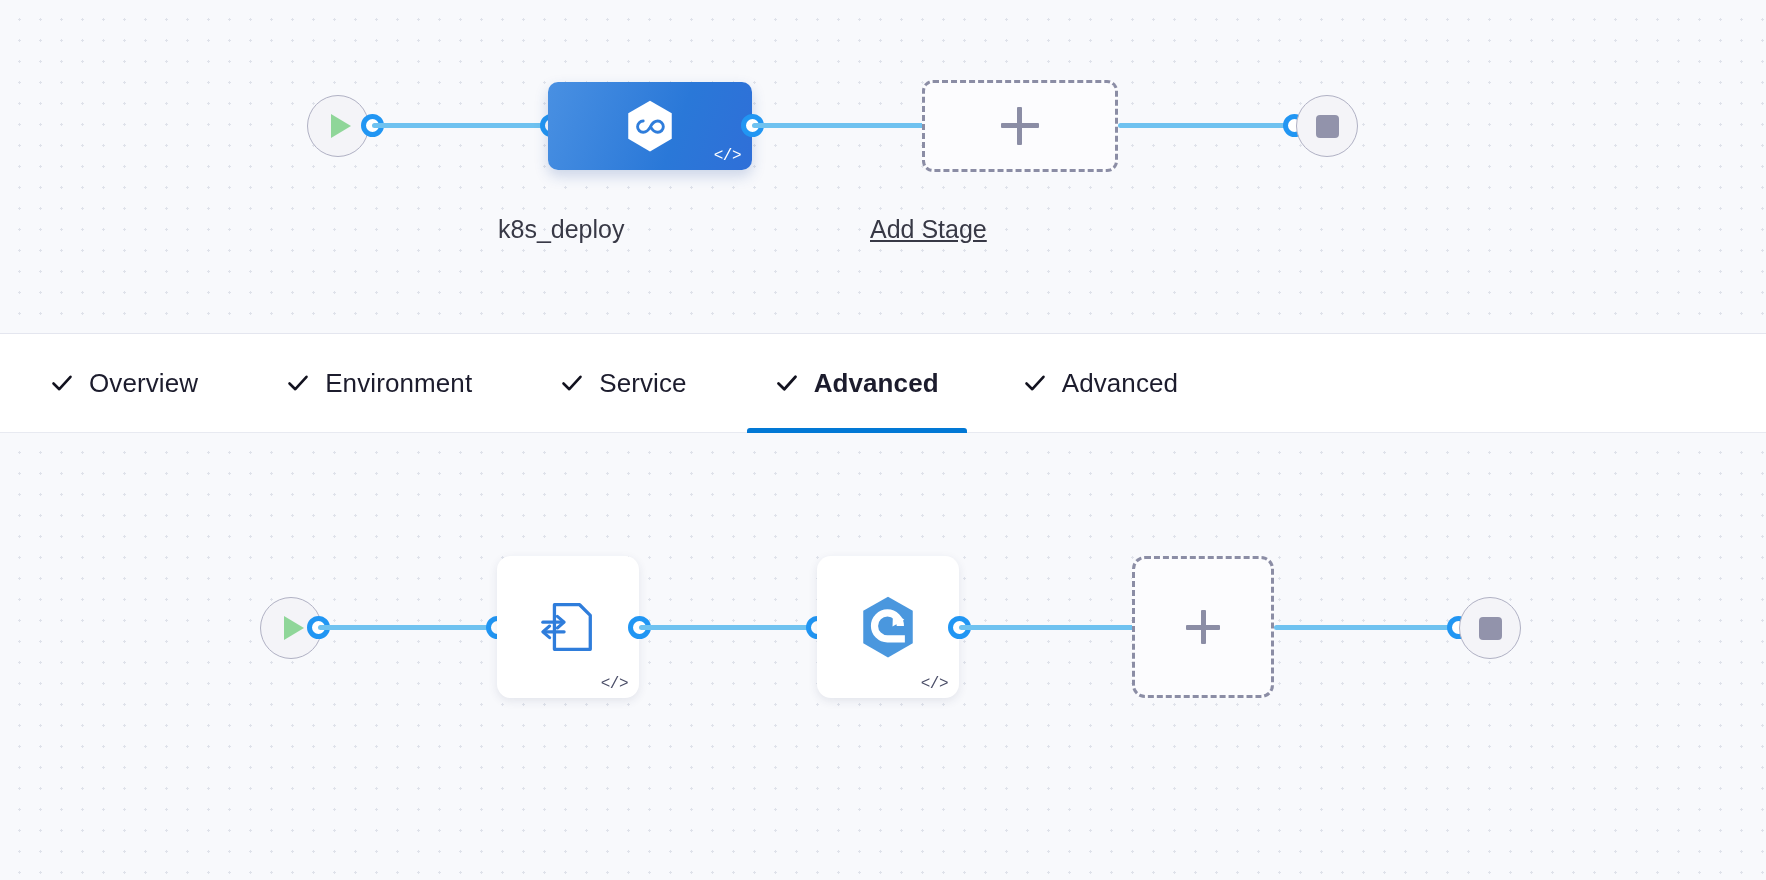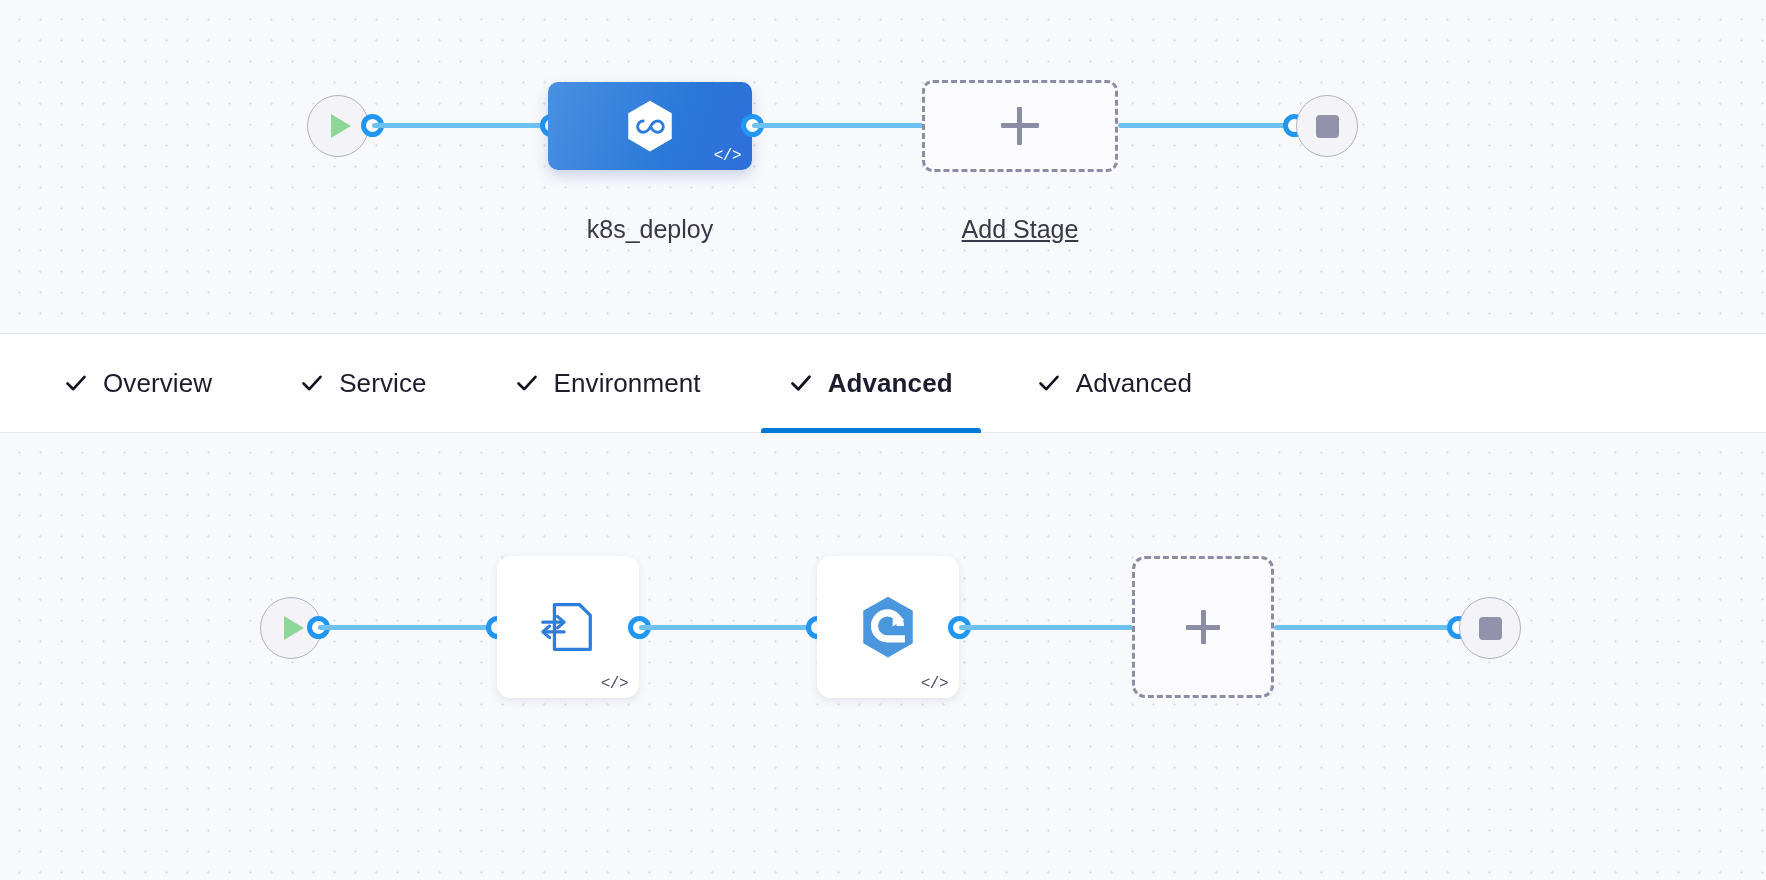--- a/index.html
+++ b/index.html
@@ -37,21 +37,21 @@
   
   .tabbar {
     position: relative;
     flex: 0 0 100px;
     height: 100px;
     background: #ffffff;
     border-top: 1px solid #e4e6ef;
     border-bottom: 1px solid #e8eaf1;
     display: flex;
     align-items: center;
-    padding-left: 36px;
+    padding-left: 22px;
     box-sizing: border-box;
   }
   .tab {
     position: relative;
     display: flex;
     align-items: center;
     gap: 15px;
     height: 100px;
     padding: 0 28px;
     box-sizing: border-box;
@@ -183,21 +183,21 @@
     width: 23px; height: 23px;
     border-radius: 50%;
     background: #ffffff;
     border: 5px solid #2196f3;
     box-sizing: border-box;
   }
 
   
   .node-label {
     position: absolute;
-    text-align: center;
+    text-align: left;
     font-size: 25px;
     color: #383946;
     line-height: 1.42;
     white-space: pre-line;
   }
 
   
   .icon-hex-infinity { width: 58px; height: 58px; display:block; }
   .icon-k8sdiff { width: 62px; height: 62px; display:block; }
   .icon-rollout { width: 72px; height: 72px; display:block; }
@@ -245,27 +245,27 @@
     <div class="tab">
       <svg class="tab-check" viewBox="0 0 24 24">
         <path d="M3.5 12.5 L9.3 18.2 L20.5 5.8" fill="none" stroke="#12121f" stroke-width="2.6" stroke-linecap="round" stroke-linejoin="round"></path>
       </svg>
       <span class="tab-label">Overview</span>
     </div>
     <div class="tab" style="margin-left:32px;">
       <svg class="tab-check" viewBox="0 0 24 24">
         <path d="M3.5 12.5 L9.3 18.2 L20.5 5.8" fill="none" stroke="#12121f" stroke-width="2.6" stroke-linecap="round" stroke-linejoin="round"></path>
       </svg>
+      <span class="tab-label">Environment</span>
+    </div>
+    <div class="tab" style="margin-left:32px;">
+      <svg class="tab-check" viewBox="0 0 24 24">
+        <path d="M3.5 12.5 L9.3 18.2 L20.5 5.8" fill="none" stroke="#12121f" stroke-width="2.6" stroke-linecap="round" stroke-linejoin="round"></path>
+      </svg>
       <span class="tab-label">Service</span>
-    </div>
-    <div class="tab" style="margin-left:32px;">
-      <svg class="tab-check" viewBox="0 0 24 24">
-        <path d="M3.5 12.5 L9.3 18.2 L20.5 5.8" fill="none" stroke="#12121f" stroke-width="2.6" stroke-linecap="round" stroke-linejoin="round"></path>
-      </svg>
-      <span class="tab-label">Environment</span>
     </div>
     <div class="tab active" style="margin-left:32px;">
       <svg class="tab-check" viewBox="0 0 24 24">
         <path d="M3.5 12.5 L9.3 18.2 L20.5 5.8" fill="none" stroke="#12121f" stroke-width="2.8" stroke-linecap="round" stroke-linejoin="round"></path>
       </svg>
       <span class="tab-label">Advanced</span>
     </div>
     <div class="tab" style="margin-left:28px;justify-content:space-between;">
       <svg class="tab-check" viewBox="0 0 24 24">
         <path d="M3.5 12.5 L9.3 18.2 L20.5 5.8" fill="none" stroke="#12121f" stroke-width="2.6" stroke-linecap="round" stroke-linejoin="round"></path>

